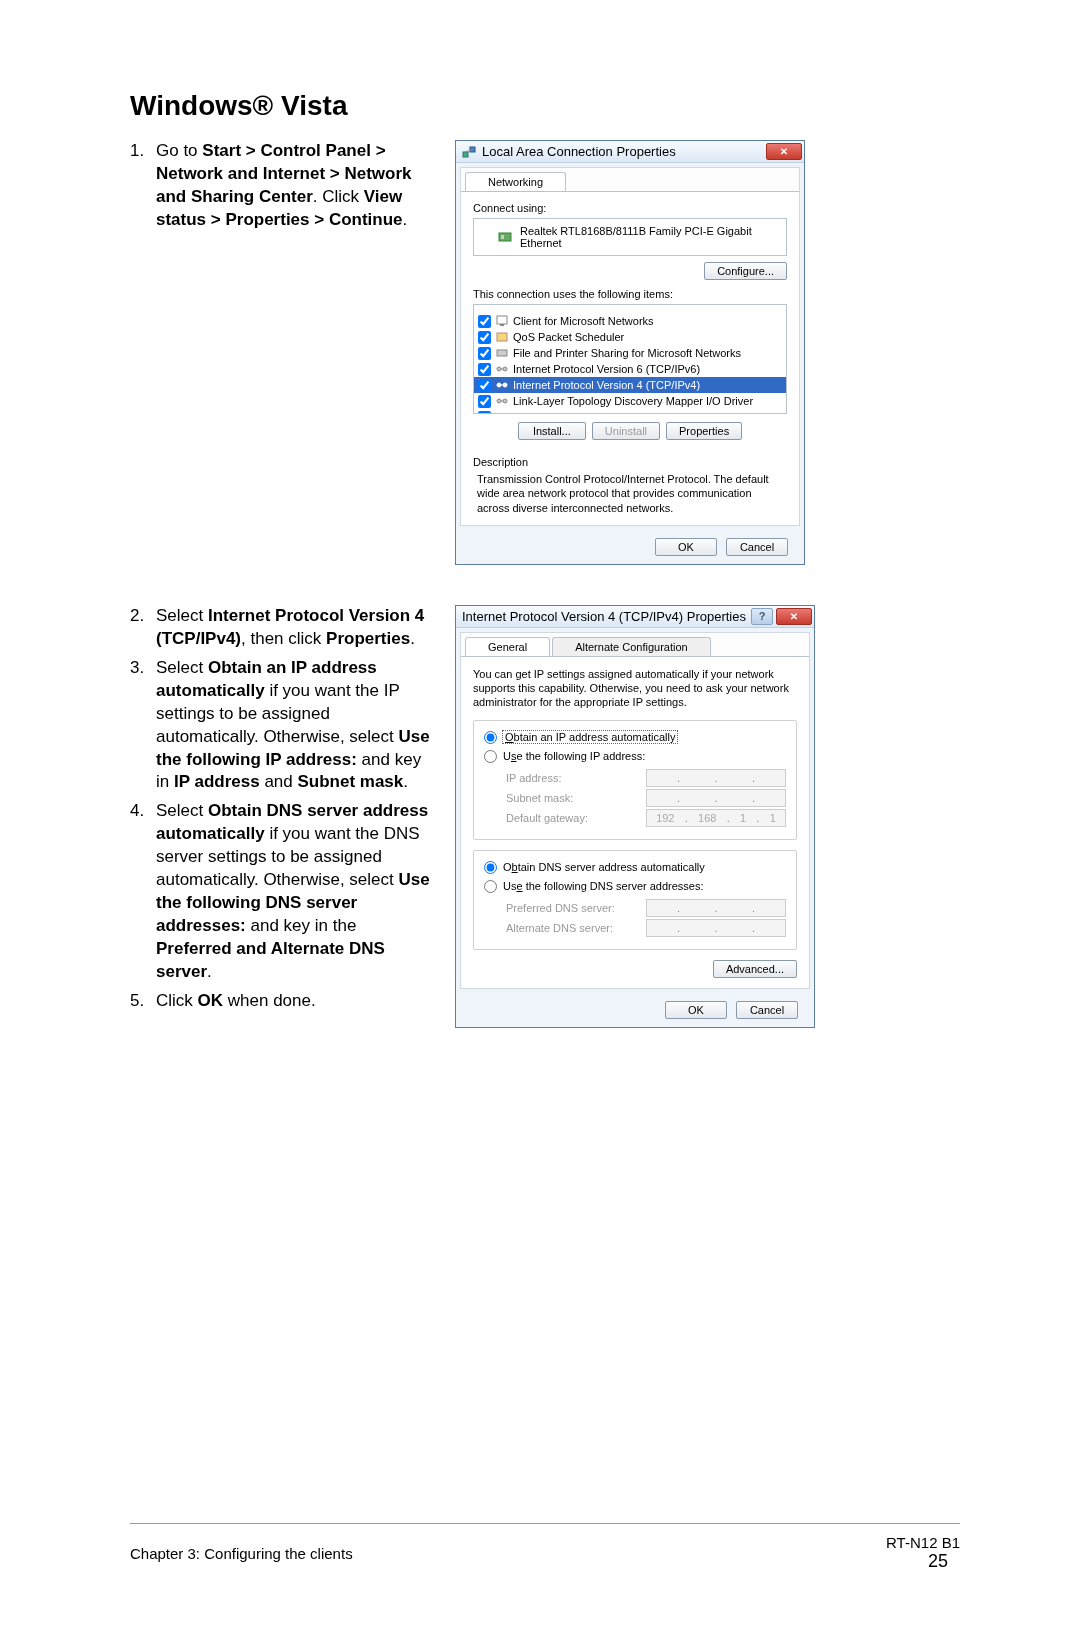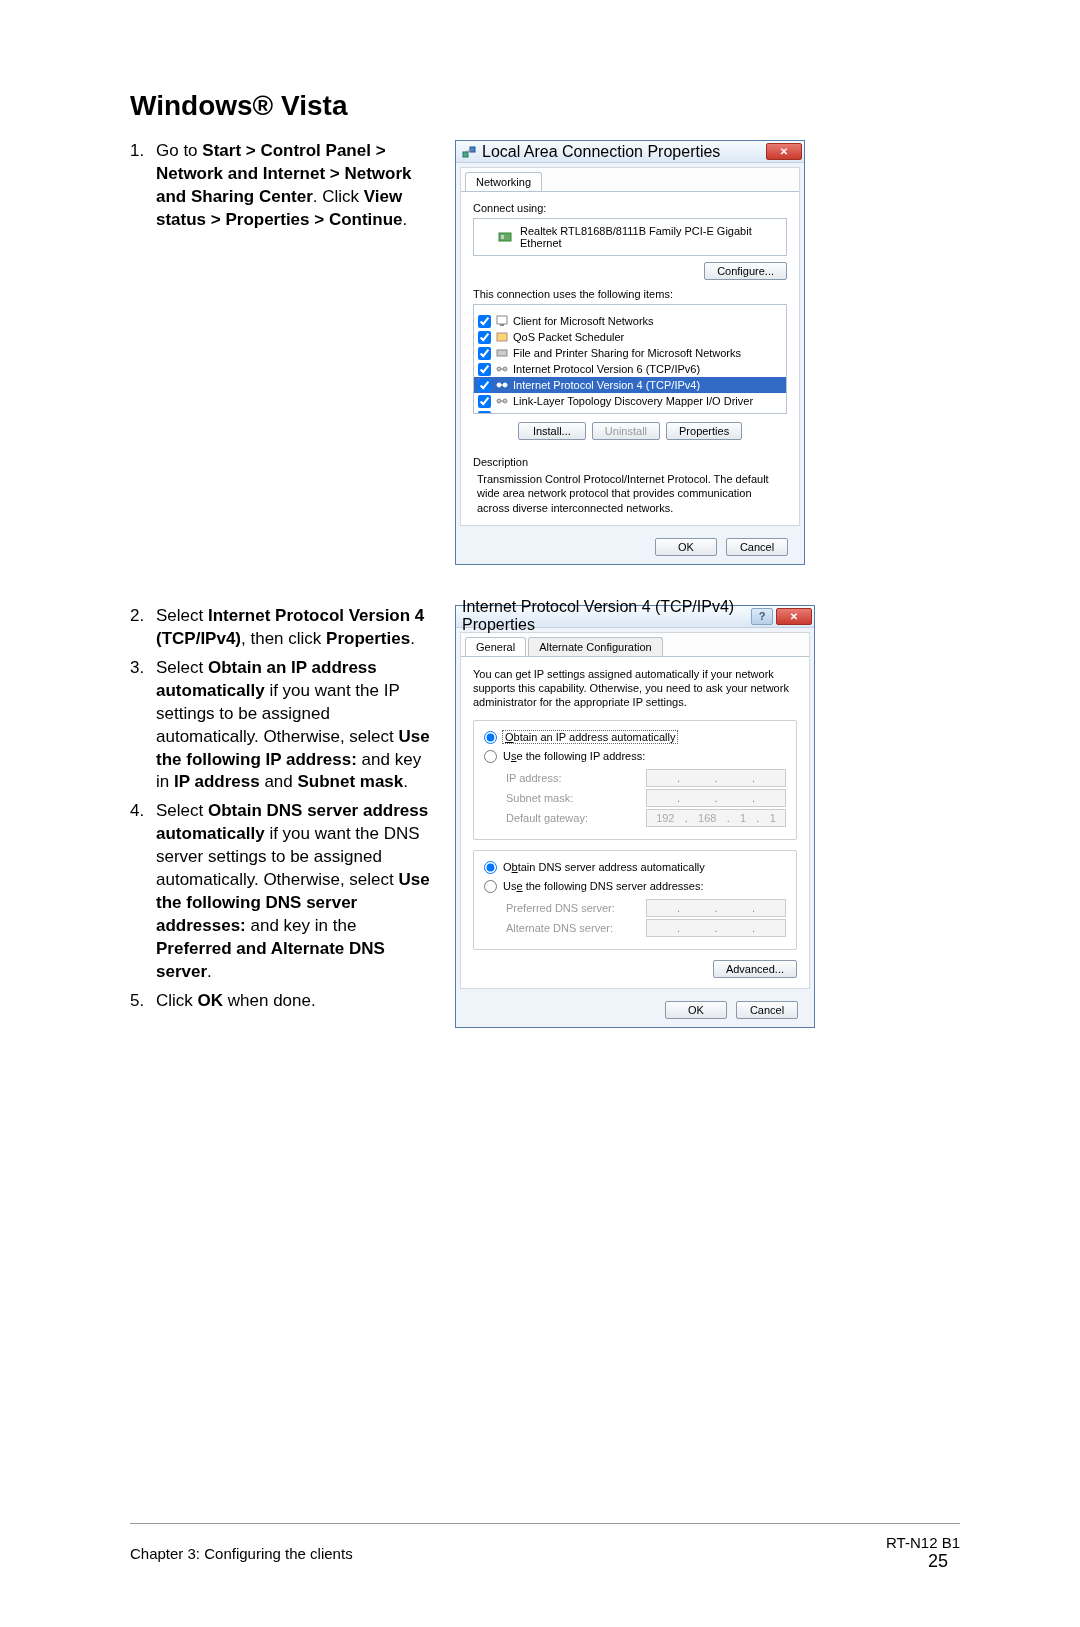--- a/index.html
+++ b/index.html
@@ -12,26 +12,26 @@
   ol { list-style: none; }
   ol li { display: flex; margin-bottom: 6px; }
   ol li .num { flex: 0 0 26px; }
   ol li .body { flex: 1; }
   b { font-weight: bold; }
 
   
   .vista-dialog { border: 1px solid #5a7ca8; background: #eef4fa; font-family: Tahoma, Arial, sans-serif; font-size: 11px; color: #000; }
   .vista-titlebar { background: linear-gradient(#f7fbff,#dce8f6); display: flex; align-items: center; padding: 2px 2px 2px 6px; border-bottom: 1px solid #c0d0e0; height: 22px; }
   .vista-titlebar .icon { width: 14px; height: 14px; margin-right: 6px; display: inline-flex; align-items: center; justify-content: center; }
-  .vista-titlebar .title { flex: 1; font-size: 16px; }
+  .vista-titlebar .title { flex: 1; font-size: 13px; }
   .close-btn { width: 36px; height: 17px; background: linear-gradient(#e97a72,#c83b2e); border: 1px solid #a02e23; border-radius: 2px; color: #fff; display: flex; align-items: center; justify-content: center; font-size: 10px; font-weight: bold; }
   .help-btn { width: 22px; height: 17px; background: linear-gradient(#dceaf8,#b8cfe8); border: 1px solid #88a4c4; border-radius: 2px; color: #3a5a7a; display: flex; align-items:center; justify-content:center; font-size:11px; font-weight:bold; margin-right:3px;}
   .vista-body { background: #fdfdfd; margin: 4px; border: 1px solid #d0d8e0; padding: 0; }
   .tabbar { display: flex; padding: 4px 4px 0 4px; background: #fdfdfd; }
-  .tab { border: 1px solid #b8c4d0; border-bottom: none; padding: 3px 10px; font-size: 11px; background: #fff; border-radius: 3px 3px 0 0; margin-right: 2px; }
+  .tab { border: 1px solid #b8c4d0; border-bottom: none; padding: 3px 22px; font-size: 11px; background: #fff; border-radius: 3px 3px 0 0; margin-right: 2px; }
   .tab.inactive { background: #f0f0f0; }
   .tabcontent { border-top: 1px solid #b8c4d0; padding: 10px 12px; background: #fff; }
   .section-label { font-size: 11px; margin-bottom: 4px; }
   .adapter-box { border: 1px solid #b8c4d0; padding: 6px 24px; display: flex; align-items: center; margin-bottom: 6px; }
   .adapter-box .nic-icon { width: 16px; height: 14px; margin-right: 6px; }
   .btn { border: 1px solid #8a9aac; background: linear-gradient(#fdfdfd,#e4e9ef); padding: 2px 12px; font-size: 11px; border-radius: 2px; display: inline-block; min-width: 68px; text-align: center; }
   .btn.disabled { color: #999; }
   .right { text-align: right; margin-bottom: 8px; }
   .items-box { border: 1px solid #b8c4d0; height: 110px; overflow: hidden; padding: 8px 0; margin-bottom: 8px; }
   .item-row { display: flex; align-items: center; padding: 1px 4px; font-size: 11px; }

